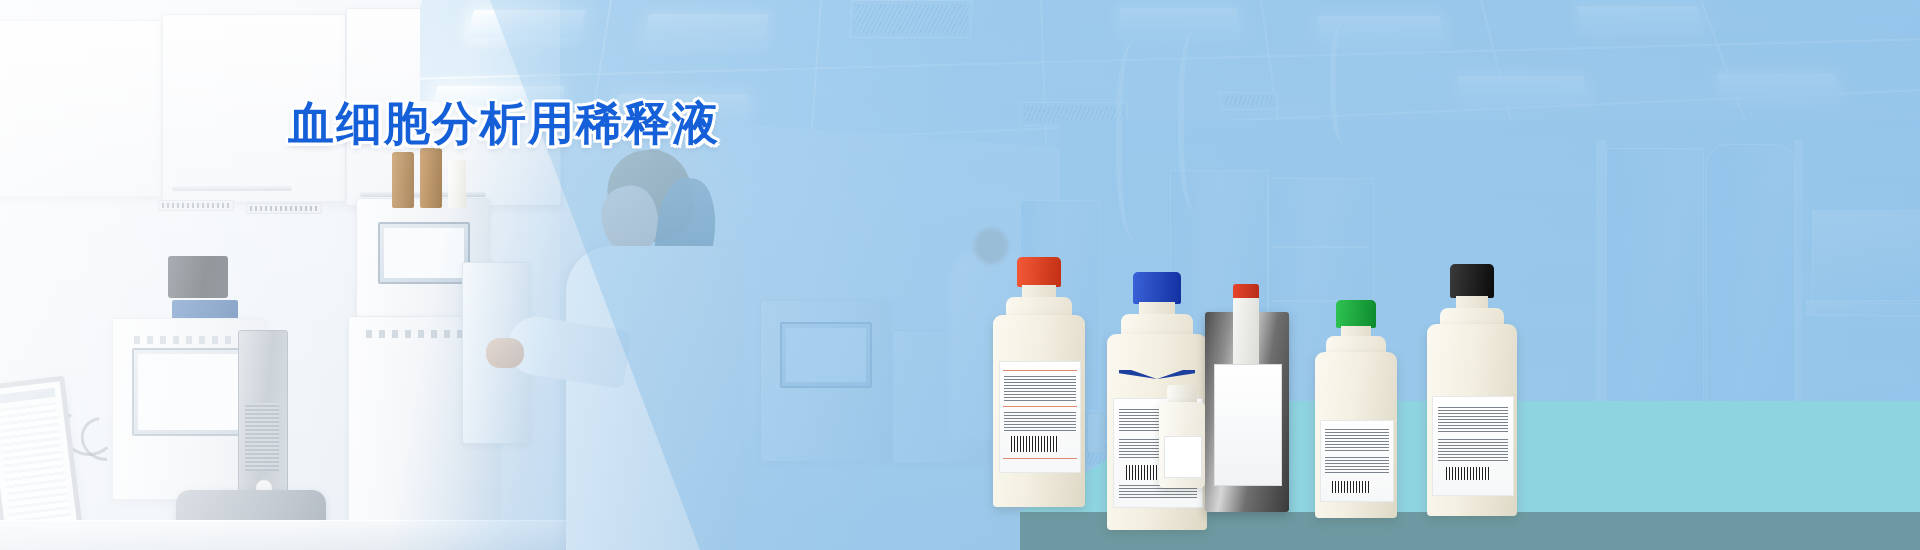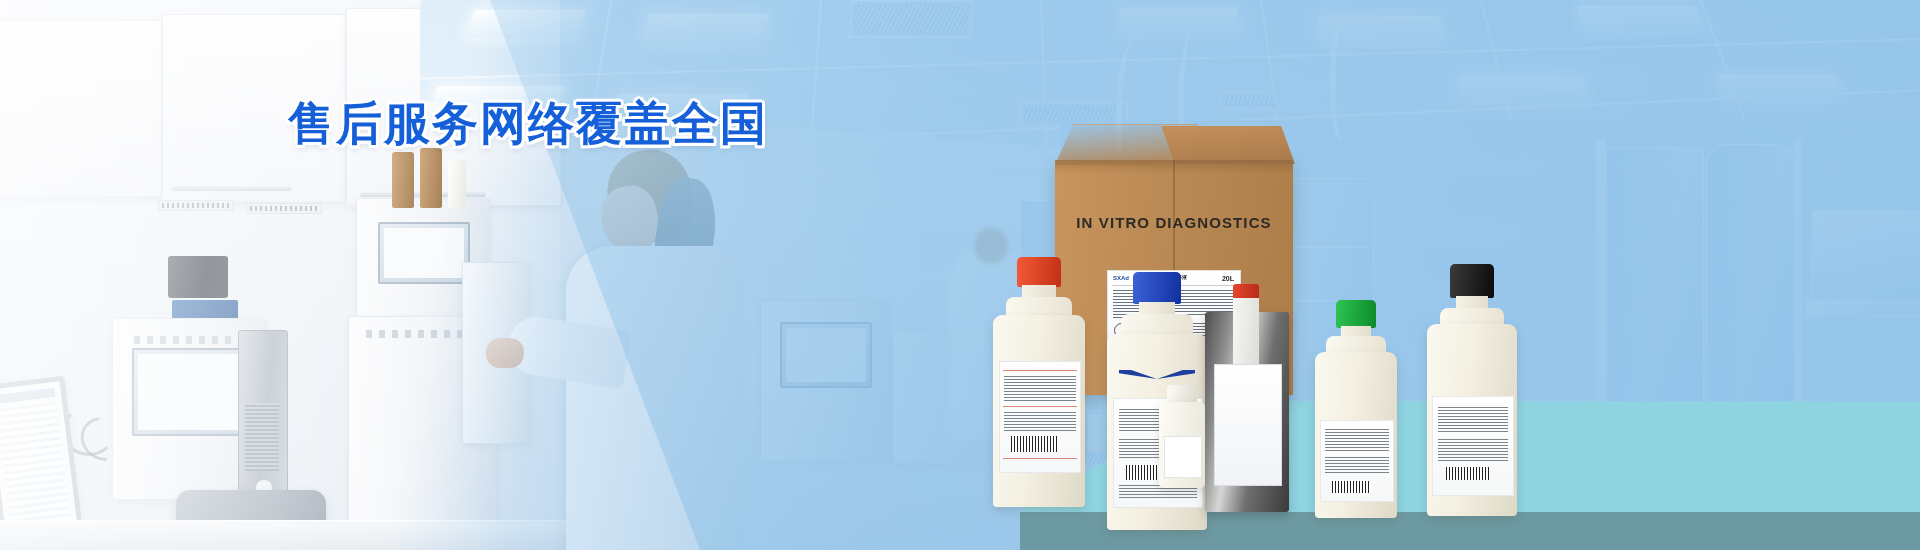--- a/index.html
+++ b/index.html
@@ -391,40 +391,20 @@
     <div class="tint-right"></div>
     <div class="tint-diag"></div>
     <div class="glow-left"></div>
   </div>
 
   <div class="table-top2"></div>
   <div class="table-edge"></div>
 
   <div class="products">
 
-    <div class="carton">
-      <div class="carton-flapL"></div>
-      <div class="carton-flapR"></div>
-      <div class="carton-top-shade"></div>
-      <div class="carton-seam"></div>
-      <div class="carton-text">IN VITRO DIAGNOSTICS</div>
-
-      <div class="carton-label">
-        <div class="cl-brand">SXAd</div>
-        <div class="cl-title">血细胞分析用稀释液</div>
-        <div class="cl-vol">20L</div>
-        <div class="cl-rule" style="top:14px;"></div>
-        <div class="cl-txt" style="left:5px;top:19px;width:44px;height:28px;"></div>
-        <div class="cl-txt" style="left:58px;top:19px;width:68px;height:26px;"></div>
-        <div class="cl-mark" style="left:6px;top:52px;"></div>
-        <div class="cl-iso" style="left:26px;top:53px;">ISO</div>
-        <div class="cl-txt" style="left:58px;top:52px;width:66px;height:32px;"></div>
-        <div class="cl-rule" style="top:88px;"></div>
-      </div>
-    </div>
 
     <div class="bot" style="left:-62px;top:97px;width:92px;height:250px;">
       <div class="cap" style="top:0;height:30px;background:linear-gradient(96deg,#f45a38,#c22f14);"></div>
       <div class="neck" style="top:28px;height:14px;"></div>
       <div class="shoulder" style="top:40px;height:26px;"></div>
       <div class="body" style="height:192px;"></div>
       <div class="label" style="top:104px;height:110px;">
         <div class="lab-rule" style="top:8px;"></div>
         <div class="lab-line" style="top:14px;height:26px;"></div>
         <div class="lab-rule" style="top:44px;"></div>
@@ -479,15 +459,15 @@
       <div class="shoulder" style="top:44px;height:26px;"></div>
       <div class="body" style="height:192px;"></div>
       <div class="label" style="top:132px;height:98px;">
         <div class="lab-line" style="top:10px;height:26px;"></div>
         <div class="lab-line" style="top:42px;height:22px;"></div>
         <div class="barcode" style="left:16%;top:70px;width:56%;height:13px;"></div>
       </div>
     </div>
   </div>
 
-  <div class="headline">售后服务网络覆盖全国</div>
+  <div class="headline">血细胞分析用稀释液</div>
 
 </div>
 
 </body></html>

